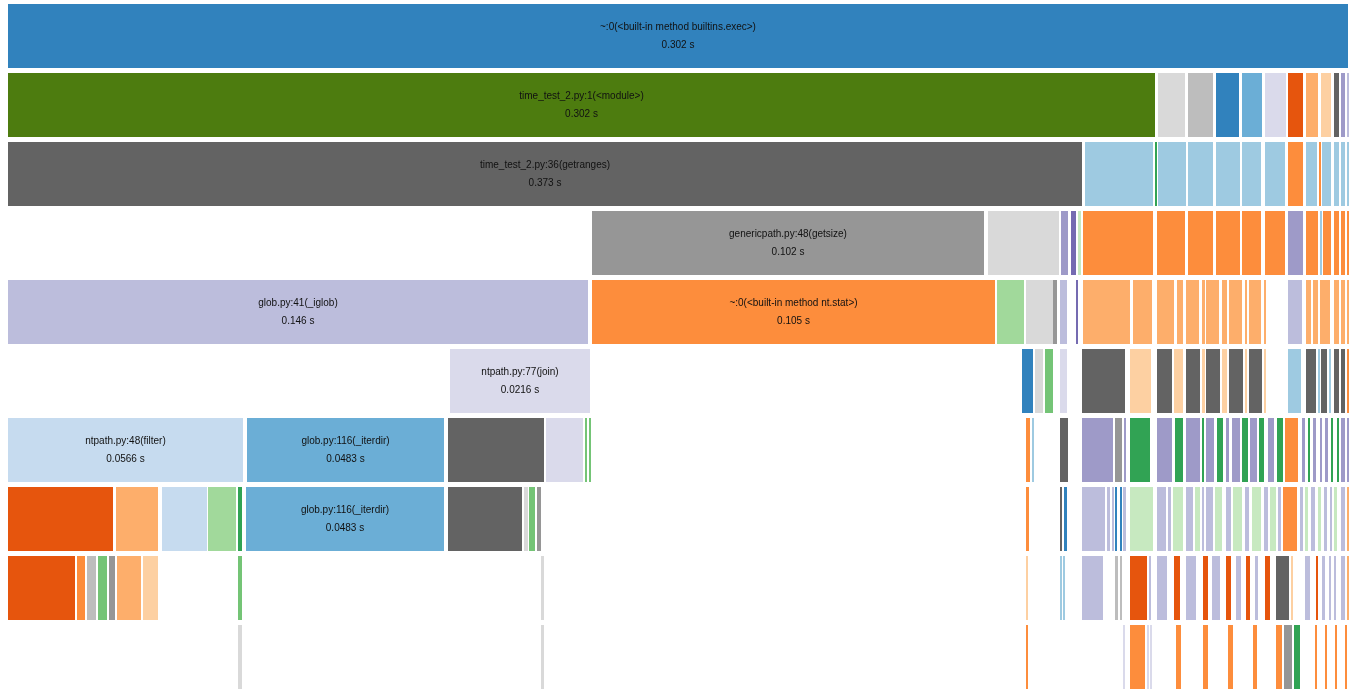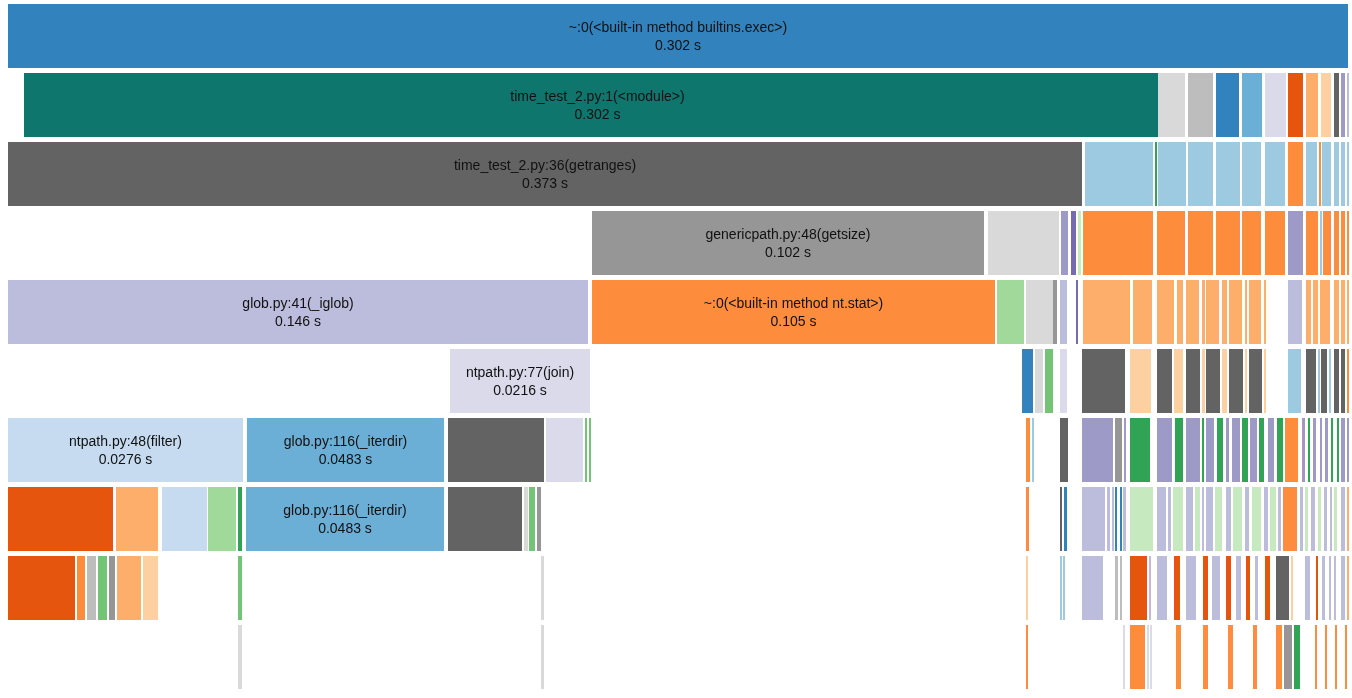--- a/index.html
+++ b/index.html
@@ -9,36 +9,36 @@
     position:absolute;
     box-sizing:border-box;
     display:flex;
     flex-direction:column;
     align-items:center;
     justify-content:center;
     overflow:hidden;
     cursor:pointer;
   }
   .fg-name,.fg-time{
-    font-size:14px;
+    font-size:10px;
     line-height:18px;
     color:#111111;
     white-space:nowrap;
     text-align:center;
   }
 </style>
 </head>
 <body>
 
 <div id="flamegraph">
     <div class="fg-seg" style="left: 8px; top: 4px; width: 1340px; height: 64px; background: rgb(49, 130, 189);">
       <div class="fg-name">~:0(&lt;built-in method builtins.exec&gt;)</div>
       <div class="fg-time">0.302 s</div>
     </div>
-    <div class="fg-seg" style="left: 24px; top: 73px; width: 1147px; height: 64px; background: #0f766e;">
+    <div class="fg-seg" style="left: 8px; top: 73px; width: 1147px; height: 64px; background: #4d7c0f;">
       <div class="fg-name">time_test_2.py:1(&lt;module&gt;)</div>
       <div class="fg-time">0.302 s</div>
     </div>
     <div class="fg-seg" style="left: 1158px; top: 73px; width: 27px; height: 64px; background: rgb(217, 217, 217);"></div>
     <div class="fg-seg" style="left: 1188px; top: 73px; width: 25px; height: 64px; background: rgb(189, 189, 189);"></div>
     <div class="fg-seg" style="left: 1216px; top: 73px; width: 23px; height: 64px; background: rgb(49, 130, 189);"></div>
     <div class="fg-seg" style="left: 1242px; top: 73px; width: 20px; height: 64px; background: rgb(107, 174, 214);"></div>
     <div class="fg-seg" style="left: 1265px; top: 73px; width: 21px; height: 64px; background: rgb(218, 218, 235);"></div>
     <div class="fg-seg" style="left: 1288px; top: 73px; width: 15px; height: 64px; background: rgb(230, 85, 13);"></div>
     <div class="fg-seg" style="left: 1306px; top: 73px; width: 12px; height: 64px; background: rgb(253, 174, 107);"></div>
@@ -140,21 +140,21 @@
     <div class="fg-seg" style="left: 1288px; top: 349px; width: 13px; height: 64px; background: rgb(158, 202, 225);"></div>
     <div class="fg-seg" style="left: 1306px; top: 349px; width: 10px; height: 64px; background: rgb(99, 99, 99);"></div>
     <div class="fg-seg" style="left: 1318px; top: 349px; width: 2px; height: 64px; background: rgb(158, 202, 225);"></div>
     <div class="fg-seg" style="left: 1321px; top: 349px; width: 6px; height: 64px; background: rgb(99, 99, 99);"></div>
     <div class="fg-seg" style="left: 1329px; top: 349px; width: 2px; height: 64px; background: rgb(158, 202, 225);"></div>
     <div class="fg-seg" style="left: 1334px; top: 349px; width: 5px; height: 64px; background: rgb(99, 99, 99);"></div>
     <div class="fg-seg" style="left: 1341px; top: 349px; width: 4px; height: 64px; background: rgb(99, 99, 99);"></div>
     <div class="fg-seg" style="left: 1347px; top: 349px; width: 2px; height: 64px; background: rgb(253, 141, 60);"></div>
     <div class="fg-seg" style="left: 8px; top: 418px; width: 235px; height: 64px; background: rgb(198, 219, 239);">
       <div class="fg-name">ntpath.py:48(filter)</div>
-      <div class="fg-time">0.0276 s</div>
+      <div class="fg-time">0.0566 s</div>
     </div>
     <div class="fg-seg" style="left: 247px; top: 418px; width: 197px; height: 64px; background: rgb(107, 174, 214);">
       <div class="fg-name">glob.py:116(_iterdir)</div>
       <div class="fg-time">0.0483 s</div>
     </div>
     <div class="fg-seg" style="left: 448px; top: 418px; width: 96px; height: 64px; background: rgb(99, 99, 99);"></div>
     <div class="fg-seg" style="left: 546px; top: 418px; width: 37px; height: 64px; background: rgb(218, 218, 235);"></div>
     <div class="fg-seg" style="left: 585px; top: 418px; width: 2px; height: 64px; background: rgb(116, 196, 118);"></div>
     <div class="fg-seg" style="left: 589px; top: 418px; width: 2px; height: 64px; background: rgb(116, 196, 118);"></div>
     <div class="fg-seg" style="left: 1026px; top: 418px; width: 4px; height: 64px; background: rgb(253, 141, 60);"></div>

